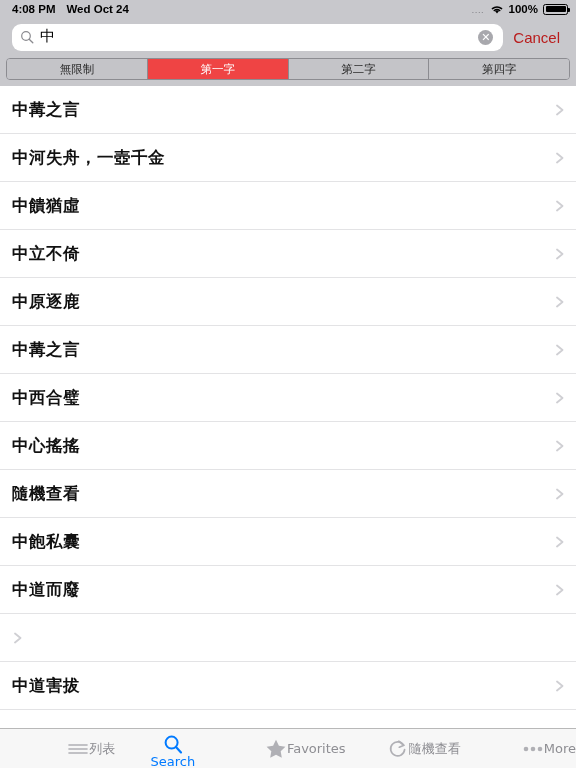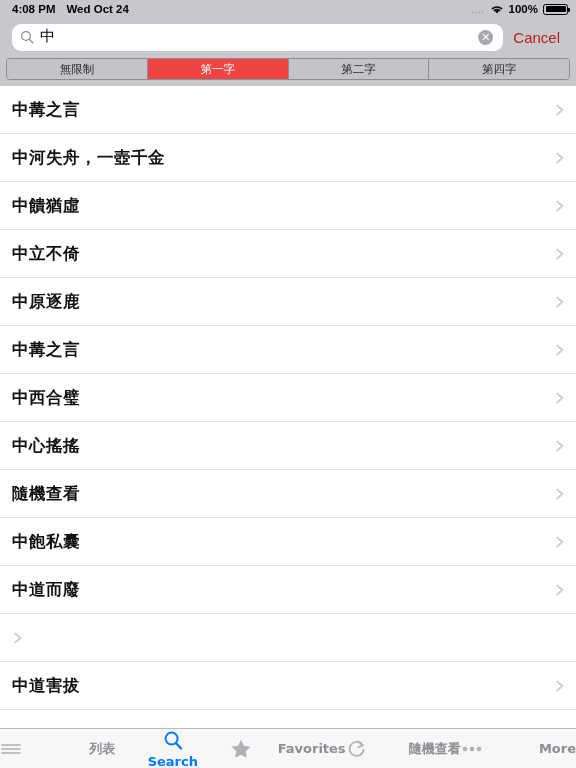--- a/index.html
+++ b/index.html
@@ -92,24 +92,23 @@
   .chev { flex:0 0 12px; width:12px; height:14px; opacity:.85; }
   .chev svg { display:block; }
 
   
   .tabbar {
     flex:0 0 40px; height:40px; background:#f7f7f7;
     border-top:1px solid #b8b8b8;
     display:flex; align-items:center;
   }
   .tab {
-    flex:1; display:flex; align-items:center; justify-content:space-between; 
+    flex:1; display:flex; align-items:center; justify-content:flex-end; 
     height:100%; color:#8e8e93; font-size:13px;
     font-family:"DejaVu Sans","Liberation Sans",sans-serif;
-    font-weight:bold;
   }
   .tab.active { color:#007aff;flex-direction:column; }
   .tab .ic { display:flex; align-items:center; justify-content:center; width:22px; height:22px; }
   .tab .ic svg { display:block; }
   .lbl { white-space:nowrap; line-height:1; }
 </style>
 </head>
 <body>
 
 <div id="app">

